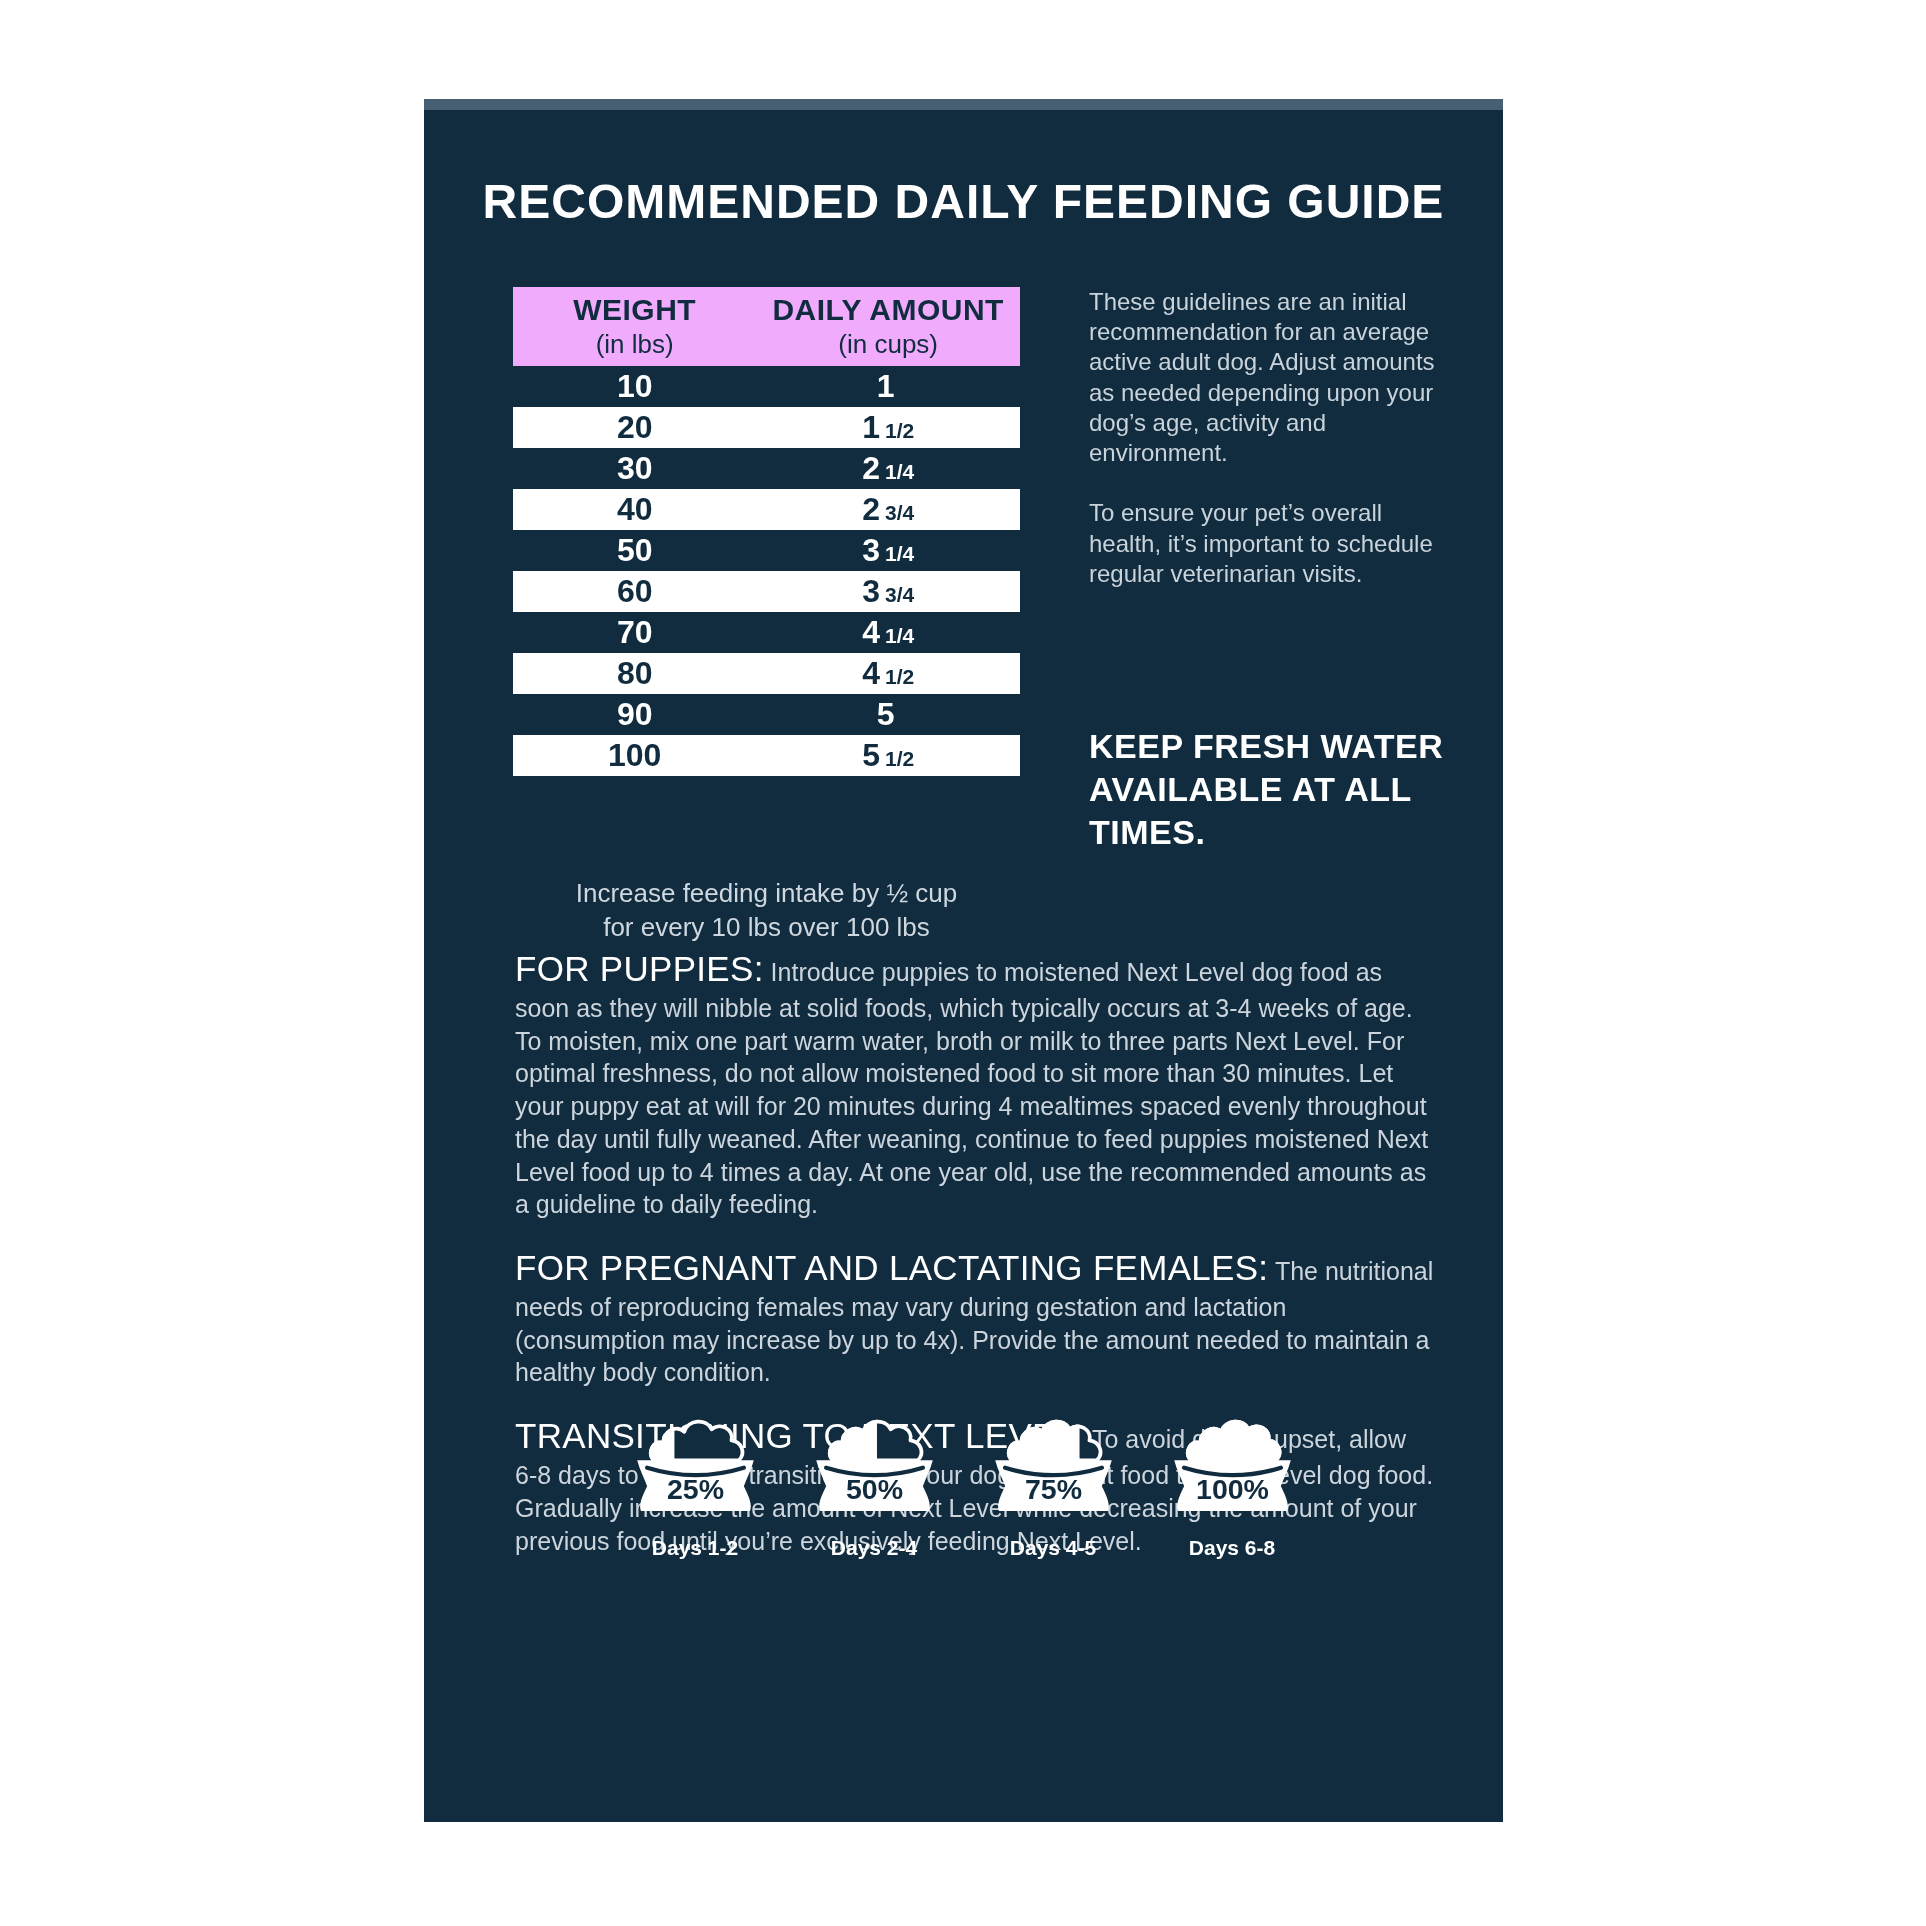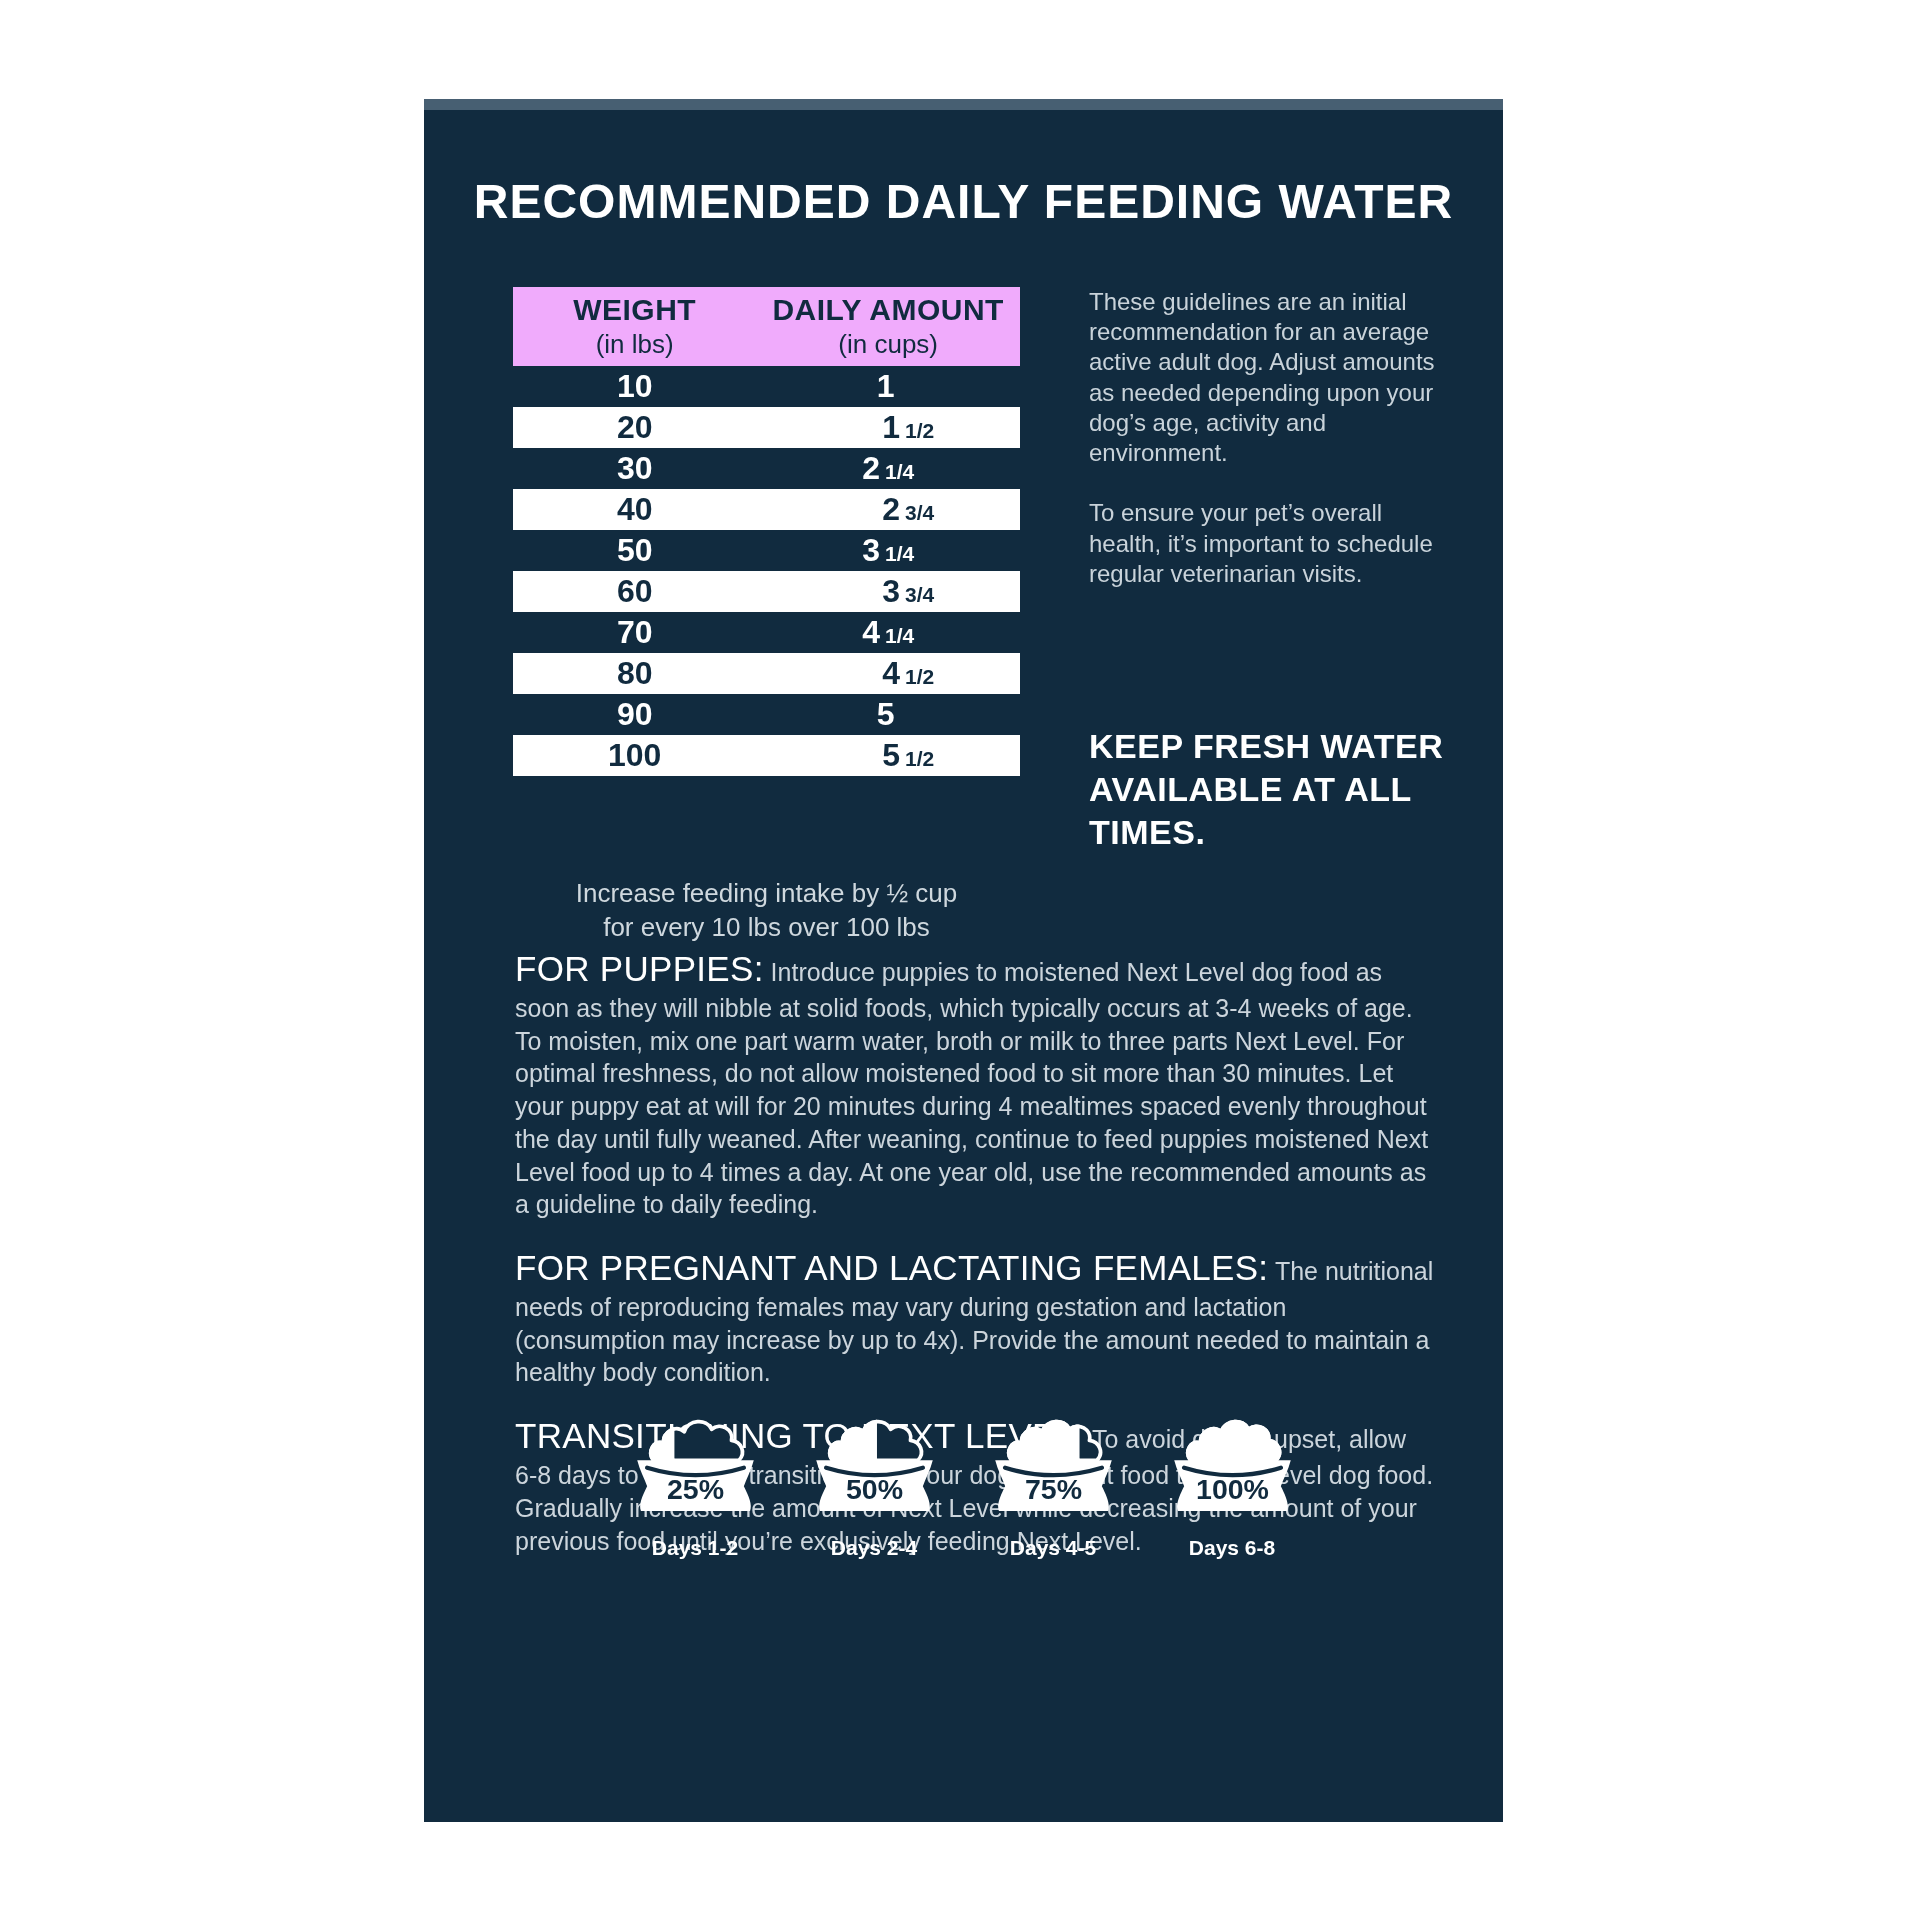--- a/index.html
+++ b/index.html
@@ -24,21 +24,21 @@
     background:#f0abfc;color:#112b3f;height:79px;
     display:grid;grid-template-columns:48% 52%;align-items:center;text-align:center;
   }
   .th-main{font-size:30px;font-weight:bold;letter-spacing:0.5px;}
   .th-sub{font-size:26px;margin-top:2px;}
   .row{
     height:41px;display:grid;grid-template-columns:48% 52%;
     align-items:center;text-align:center;font-size:32px;font-weight:bold;
   }
   .row.dark{background:transparent;color:#ffffff;}
-  .row.white{background:#ffffff;color:#112b3f;gap:20px;}
+  .row.white{background:#ffffff;color:#112b3f;}
   .frac{font-size:21px;font-weight:bold;margin-left:5px;}
   .footnote{
     position:absolute;left:89px;top:778px;width:507px;text-align:center;
     font-size:26px;line-height:1.3;color:#cfd8de;font-weight:normal;
   }
   
   .side{position:absolute;left:665px;top:188px;width:358px;font-size:24px;line-height:1.26;color:#c9d3da;}
   .side p{margin:0;}
   .side p + p{margin-top:30px;}
   .water{
@@ -60,21 +60,21 @@
   .pct{fill:#112b3f;font-size:23px;font-weight:bold;font-family:"Liberation Sans","DejaVu Sans",sans-serif;}
   .days{margin-top:10px;font-size:21px;font-weight:bold;color:#ffffff;}
 </style>
 </head>
 <body>
 
 <div class="page">
   <section class="panel">
     <div class="panel-edge-top"></div>
 
-    <h1 class="title">RECOMMENDED DAILY FEEDING WATER</h1>
+    <h1 class="title">RECOMMENDED DAILY FEEDING GUIDE</h1>
 
     <div class="feed-table">
       <div class="thead">
         <div class="th">
           <div class="th-main">WEIGHT</div>
           <div class="th-sub">(in lbs)</div>
         </div>
         <div class="th">
           <div class="th-main">DAILY AMOUNT</div>
           <div class="th-sub">(in cups)</div>

